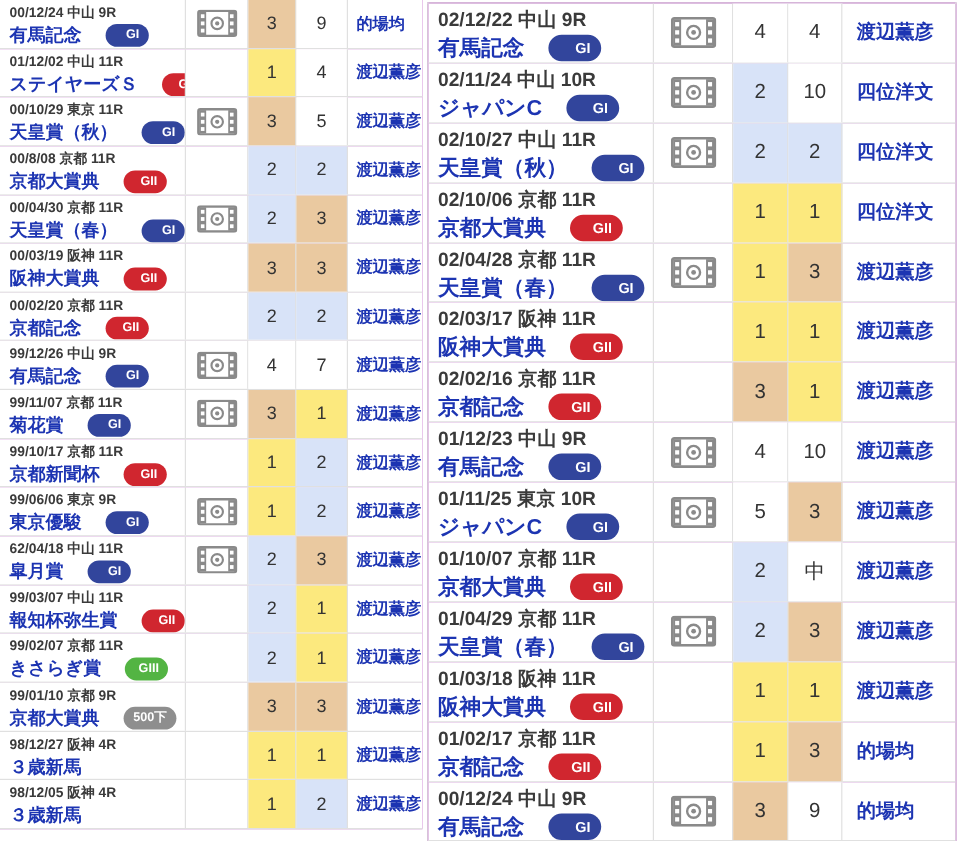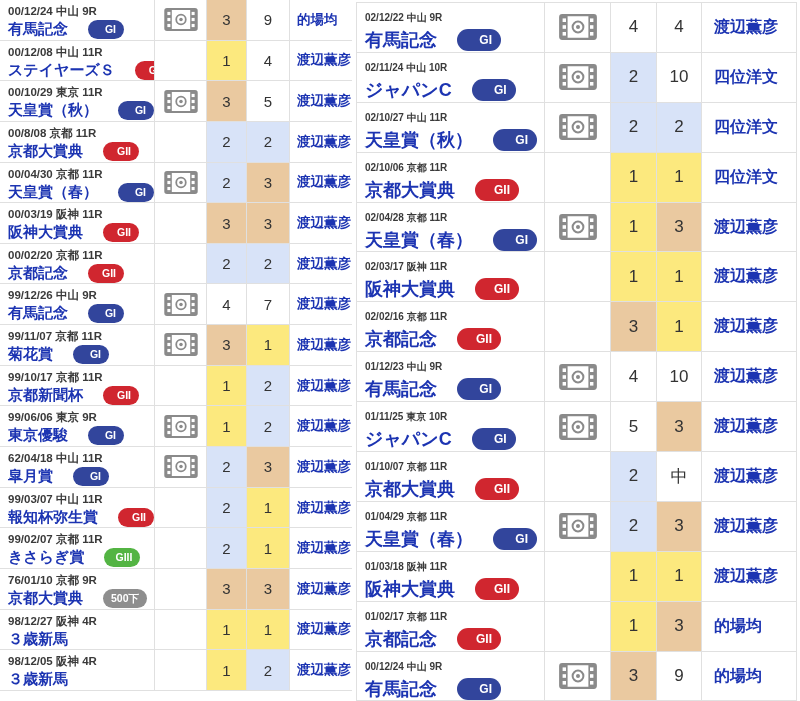--- a/index.html
+++ b/index.html
@@ -17,21 +17,21 @@
   .tbl-left{left:0;width:352px;}
   .tbl-right{left:356px;top:2px;width:441px;border:1px solid var(--border);border-bottom:none;box-sizing:border-box;}
   .row{display:grid;border-bottom:1px solid var(--border);box-sizing:border-box;background:#fff;}
   .tbl-left .row{grid-template-columns:155px 52px 40px 43px 1fr;height:40.65px;}
   .tbl-right .row{grid-template-columns:188px 66px 46px 45px 1fr;height:49.9px;}
   .cell{border-right:1px solid var(--border);box-sizing:border-box;overflow:hidden;}
   .jockey-cell{border-right:none;}
   .info-cell{padding:4px 2px 0 8px;}
   .date{color:#3a3a3a;font-weight:bold;white-space:nowrap;}
   .tbl-left .date{font-size:11.5px;line-height:14px;}
-  .tbl-right .date{font-size:10px;line-height:17px;margin-top:2px;}
+  .tbl-right .date{font-size:16px;line-height:17px;margin-top:2px;}
   .race-line{display:flex;align-items:center;margin-top:2px;white-space:nowrap;}
   .race-name{color:var(--link_blue);font-weight:bold;text-decoration:none;cursor:pointer;}
   .tbl-left .race-name{font-size:15px;}
   .tbl-right .race-name{font-size:18px;}
   .badge{color:#fff;font-weight:bold;border-radius:12px;text-align:right;box-sizing:border-box;margin-left:20px;flex:0 0 auto;}
   .tbl-left .badge{font-size:10.5px;line-height:19px;min-width:36px;padding:0 8px;}
   .tbl-right .badge{font-size:12px;line-height:22px;min-width:44px;padding:0 9px;}
   .g1{background:var(--badge_g1);} .g2{background:var(--badge_g2);}
   .g3{background:var(--badge_g3);} .cond{background:var(--badge_cond);}
   .icon-cell{display:flex;align-items:center;justify-content:center;}
@@ -85,21 +85,21 @@
         </div>
         <div class="cell num-cell bg-orange">3</div>
         <div class="cell num-cell bg-white">9</div>
         <div class="cell jockey-cell">
           <a class="jockey-link">的場均</a>
         </div>
       </div>
 
       <div class="row">
         <div class="cell info-cell">
-          <div class="date">00/12/08 中山 11R</div>
+          <div class="date">01/12/02 中山 11R</div>
           <div class="race-line">
             <a class="race-name">ステイヤーズＳ</a>
             <span class="badge g2">GII</span>
           </div>
         </div>
         <div class="cell icon-cell">
           <span class="film hidden">
             <svg viewBox="0 0 38 26" xmlns="http://www.w3.org/2000/svg">
               <rect x="1.2" y="1.2" width="35.6" height="23.6" rx="2" fill="none" stroke="currentColor" stroke-width="2.2"></rect>
               <rect x="2" y="2" width="6.6" height="22" fill="currentColor"></rect>
@@ -501,21 +501,21 @@
         </div>
         <div class="cell num-cell bg-blue">2</div>
         <div class="cell num-cell bg-yellow">1</div>
         <div class="cell jockey-cell">
           <a class="jockey-link">渡辺薫彦</a>
         </div>
       </div>
 
       <div class="row">
         <div class="cell info-cell">
-          <div class="date">76/01/10 京都 9R</div>
+          <div class="date">99/01/10 京都 9R</div>
           <div class="race-line">
             <a class="race-name">京都大賞典</a>
             <span class="badge cond">500下</span>
           </div>
         </div>
         <div class="cell icon-cell">
           <span class="film hidden">
             <svg viewBox="0 0 38 26" xmlns="http://www.w3.org/2000/svg">
               <rect x="1.2" y="1.2" width="35.6" height="23.6" rx="2" fill="none" stroke="currentColor" stroke-width="2.2"></rect>
               <rect x="2" y="2" width="6.6" height="22" fill="currentColor"></rect>

